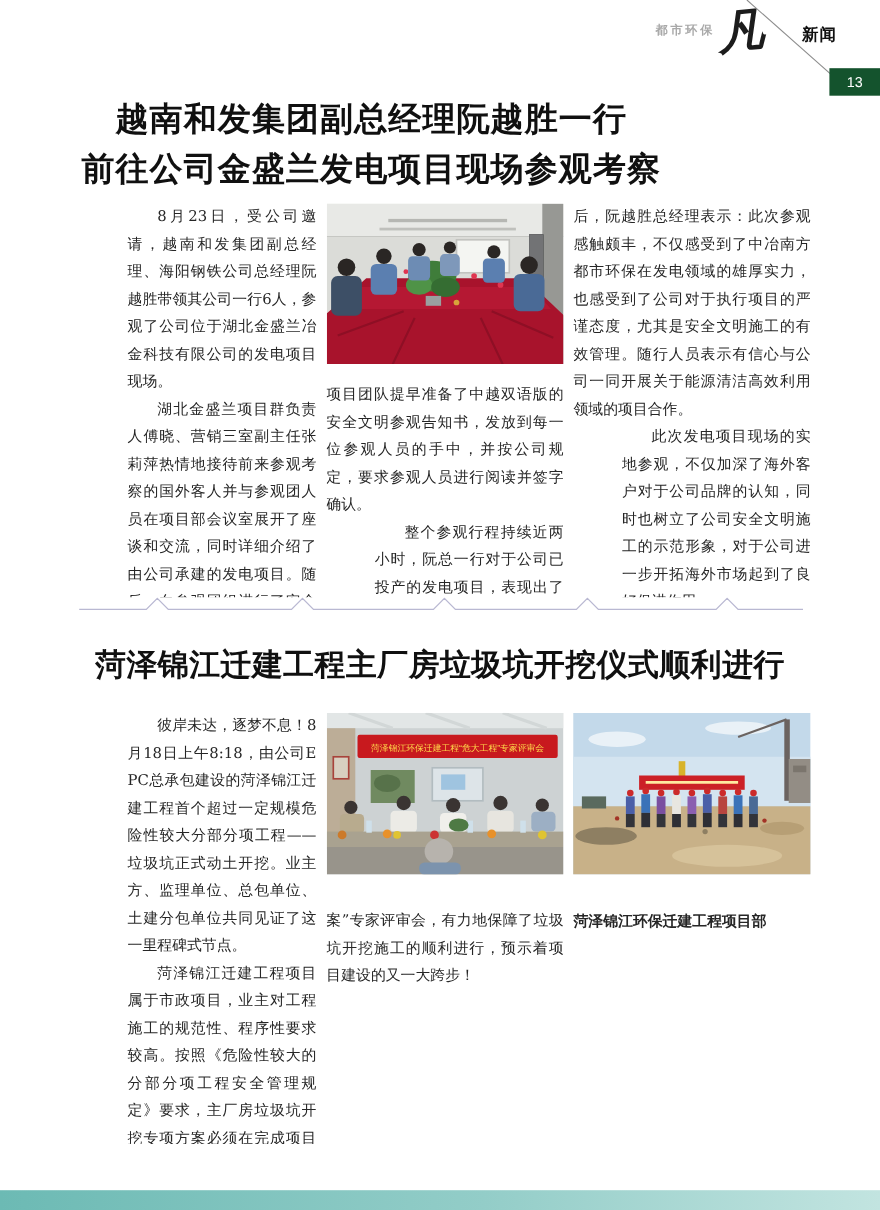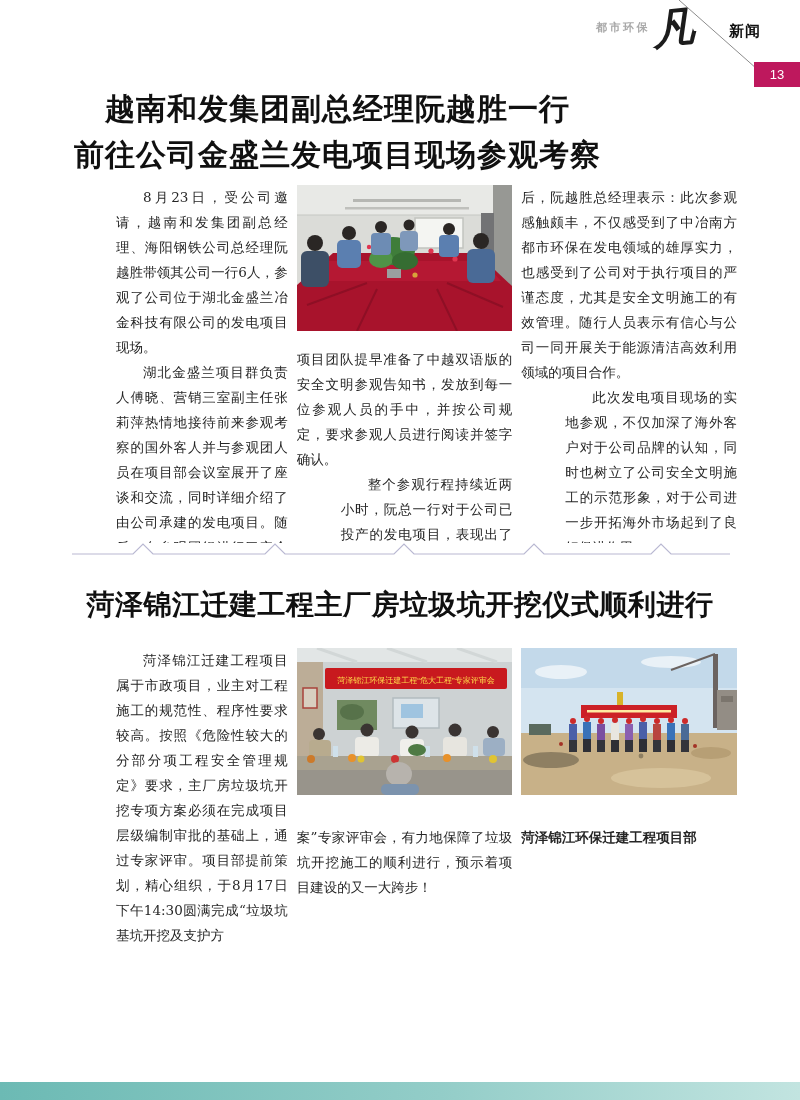--- a/index.html
+++ b/index.html
@@ -7,21 +7,21 @@
         font-family:"DejaVu Serif","Liberation Serif",serif;color:#222;}
   
   .brand{position:absolute;top:20px;left:596px;font-size:11px;letter-spacing:2.5px;
          color:#a9a9a9;font-family:"Liberation Sans","DejaVu Sans",sans-serif;font-weight:bold;}
   .brand-glyph{position:absolute;top:8px;left:652px;font-size:42px;font-weight:bold;
          font-style:italic;color:#1c1c1c;transform:rotate(-6deg);
          font-family:"DejaVu Serif",serif;line-height:1;}
   .hdr-line{position:absolute;top:0;left:0;pointer-events:none;}
   .section-label{position:absolute;top:22px;left:729px;font-size:15px;font-weight:bold;color:#111;
          font-family:"Liberation Sans","DejaVu Sans",sans-serif;letter-spacing:1px;}
-  .pagenum-box{position:absolute;top:62px;left:754px;width:46px;height:25px;background:#be185d;
+  .pagenum-box{position:absolute;top:62px;left:754px;width:46px;height:25px;background:#14532d;
          display:flex;align-items:center;justify-content:center;}
   .pagenum-box span{color:#fff;font-size:13px;font-family:"Liberation Sans",sans-serif;}
   
   .a1-title{position:absolute;top:86px;left:0;width:675px;text-align:center;
          font-family:"Liberation Sans","DejaVu Sans",sans-serif;font-weight:700;color:#101010;
          font-size:30px;line-height:46px;letter-spacing:1px;}
   .a2-title{position:absolute;top:586px;left:0;width:800px;text-align:center;
          font-family:"Liberation Sans","DejaVu Sans",sans-serif;font-weight:700;color:#101010;
          font-size:28px;letter-spacing:0.5px;}
   
@@ -121,20 +121,21 @@
   </div>
 
   <svg class="zigzag" width="662" height="14" viewBox="0 0 662 14">
     <path d="M2 11 H63 L73 1 L83 11 H195 L205 1 L215 11 H324 L334 1 L344 11 H454 L464 1 L474 11 H581 L591 1 L601 11 H660" fill="none" stroke="#b9b8d2" stroke-width="1.2"></path>
   </svg>
 
   <div class="a2-title">菏泽锦江迁建工程主厂房垃圾坑开挖仪式顺利进行</div>
 
   <div class="cols a2-cols">
     <div class="col">
+      <p class="ind">彼岸未达，逐梦不息！8月18日上午8:18，由公司EPC总承包建设的菏泽锦江迁建工程首个超过一定规模危险性较大分部分项工程——垃圾坑正式动土开挖。业主方、监理单位、总包单位、土建分包单位共同见证了这一里程碑式节点。</p>
       <p class="ind">菏泽锦江迁建工程项目属于市政项目，业主对工程施工的规范性、程序性要求较高。按照《危险性较大的分部分项工程安全管理规定》要求，主厂房垃圾坑开挖专项方案必须在完成项目层级编制审批的基础上，通过专家评审。项目部提前策划，精心组织，于8月17日下午14:30圆满完成“垃圾坑基坑开挖及支护方</p>
     </div>
     <div class="col">
       <figure class="ph-b">
         <svg class="photo" width="216" height="147" viewBox="0 0 216 147">
           <rect width="216" height="147" fill="#cdd2d3"></rect>
           <rect width="216" height="14" fill="#e2e6e6"></rect>
           <path d="M20 0 L60 14 M90 0 L130 14 M160 0 L200 14" stroke="#d2d7d7" stroke-width="3"></path>
           <rect x="0" y="14" width="26" height="110" fill="#bcad97"></rect>
           <rect x="6" y="40" width="14" height="20" fill="#d8cfc0" stroke="#a8433b" stroke-width="1.5"></rect>

